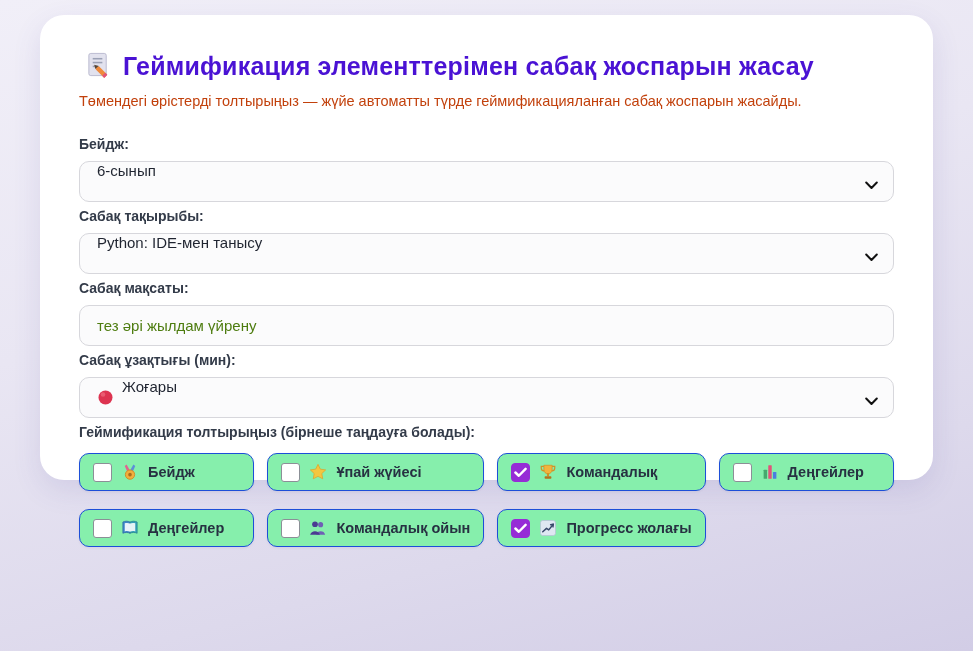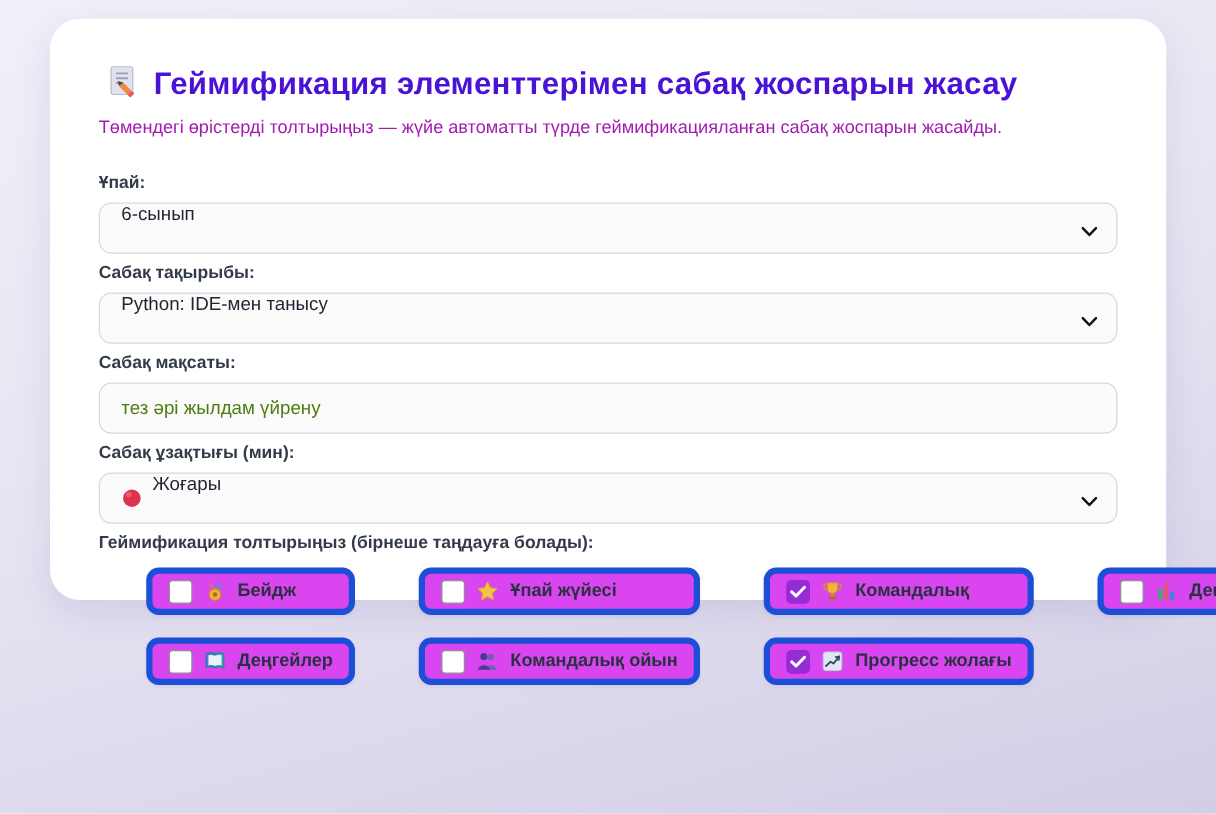--- a/index.html
+++ b/index.html
@@ -11,21 +11,21 @@
   .card {
     position: absolute; left: 40px; top: 15px;
     width: 893px; height: 465px;
     background: #ffffff;
     border-radius: 24px;
     box-shadow: 0 10px 28px rgba(86, 74, 160, 0.13);
     padding: 36px 39px 0 39px;
   }
   .title-row { display: flex; align-items: center; gap: 11px; margin-left: 6px; }
   .title-row h1 { font-size: 25px; font-weight: 700; color: #4a12d4; letter-spacing: 0.2px; }
-  .subtitle { margin-top: 11px; font-size: 14.5px; color: #a21caf; }
+  .subtitle { margin-top: 11px; font-size: 14.5px; color: #c2410c; }
   .form-area { margin-top: 27px; }
   .group { margin-bottom: 6px; }
   .group .field-label {
     display: block; font-size: 14px; font-weight: 700; color: #333b49; margin-bottom: 9px;
   }
   .control {
     position: relative; width: 100%; height: 41px;
     background: #fbfbfc; border: 1px solid #d7d7dc; border-radius: 10px;
     display: flex; gap: 8px;
     padding: 0 40px 0 17px; font-size: 15px; color: #1f2430;
@@ -36,25 +36,25 @@
     border: none; outline: none; background: transparent;
     font-family: Liberation Sans, sans-serif; font-size: 15px; color: #4d7c0f; width: 100%;
   }
   .chevron { position: absolute; right: 15px; top: 14px; }
   .elements-label { font-size: 14px; font-weight: 700; color: #333b49; margin: 1px 0 13px 0; }
   .chk-grid {
     display: grid; grid-template-columns: repeat(4, 1fr);
     column-gap: 13px; row-gap: 18px;
   }
   .chk-item {
-    height: 38px; background: #d946ef;
-    border: 5px solid #1d4ed8; border-radius: 10px;
+    height: 38px; background: #86efac;
+    border: 1px solid #1d4ed8; border-radius: 10px;
     box-shadow: 0 1px 3px rgba(20,20,60,0.06);
     display: flex; align-items: center; gap: 9px;
-    padding: 0 13px; cursor: pointer; margin-left: 38px;
+    padding: 0 13px; cursor: pointer;
   }
   .chk-box {
     flex: 0 0 auto; width: 19px; height: 19px;
     border: 1.6px solid #8b8f96; border-radius: 3px; background: #ffffff;
     display: flex; align-items: center; justify-content: center;
   }
   .chk-box svg { display: none; }
   .chk-box.checked { background: #962cd6; border-color: #962cd6; border-radius: 4px; }
   .chk-box.checked svg { display: block; }
   .chk-label { font-size: 14.5px; font-weight: 600; color: #273142; white-space: nowrap; }
@@ -79,21 +79,21 @@
         </g>
       </svg>
     </span>
     <h1>Геймификация элементтерімен сабақ жоспарын жасау</h1>
   </div>
   <div class="subtitle">Төмендегі өрістерді толтырыңыз — жүйе автоматты түрде геймификацияланған сабақ жоспарын жасайды.</div>
 
   <div class="form-area">
 
     <div class="group">
-      <span class="field-label">Ұпай:</span>
+      <span class="field-label">Бейдж:</span>
       <div class="control">
         <span>6-сынып</span>
         <span class="chevron">
           <svg width="13" height="9" viewBox="0 0 13 9">
               <polyline points="1.2,1.5 6.5,7 11.8,1.5" fill="none" stroke="#111" stroke-width="2" stroke-linecap="round" stroke-linejoin="round"></polyline>
             </svg>
         </span>
       </div>
     </div>
 

